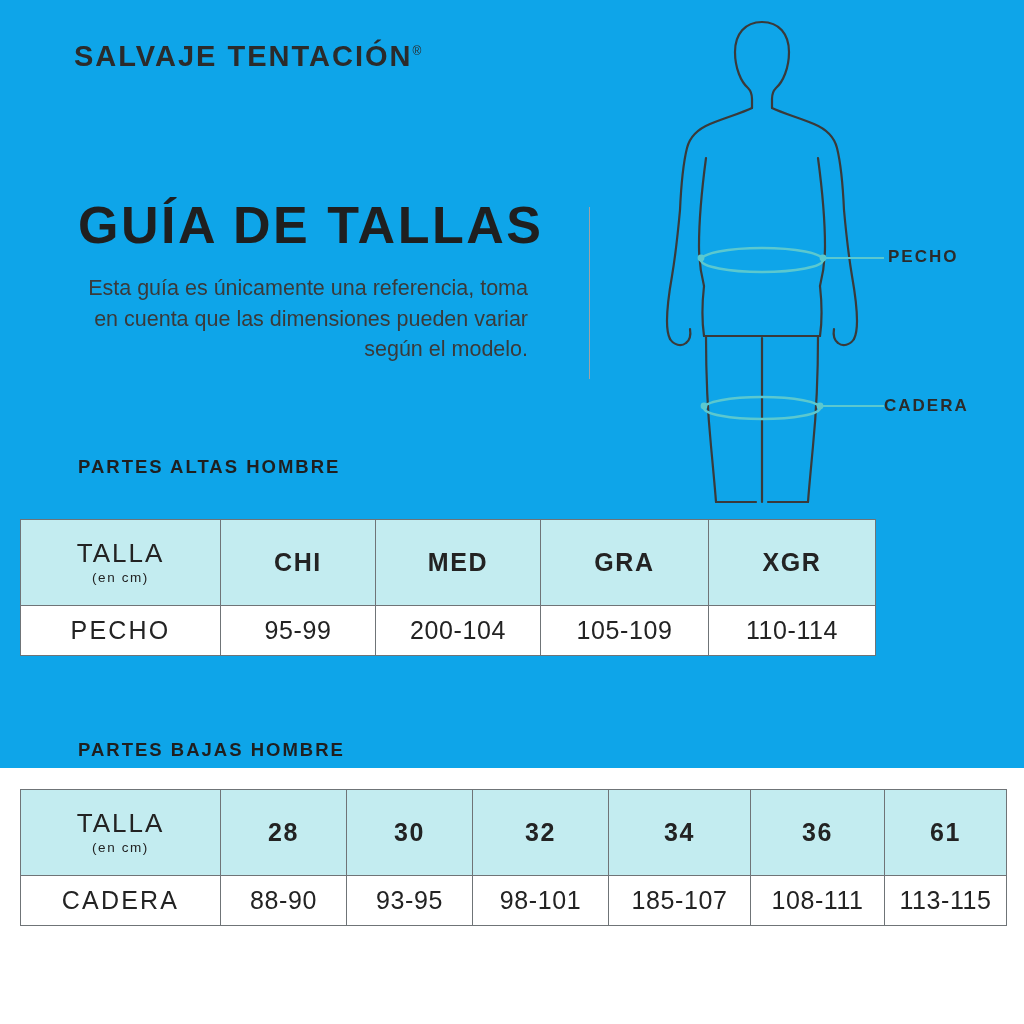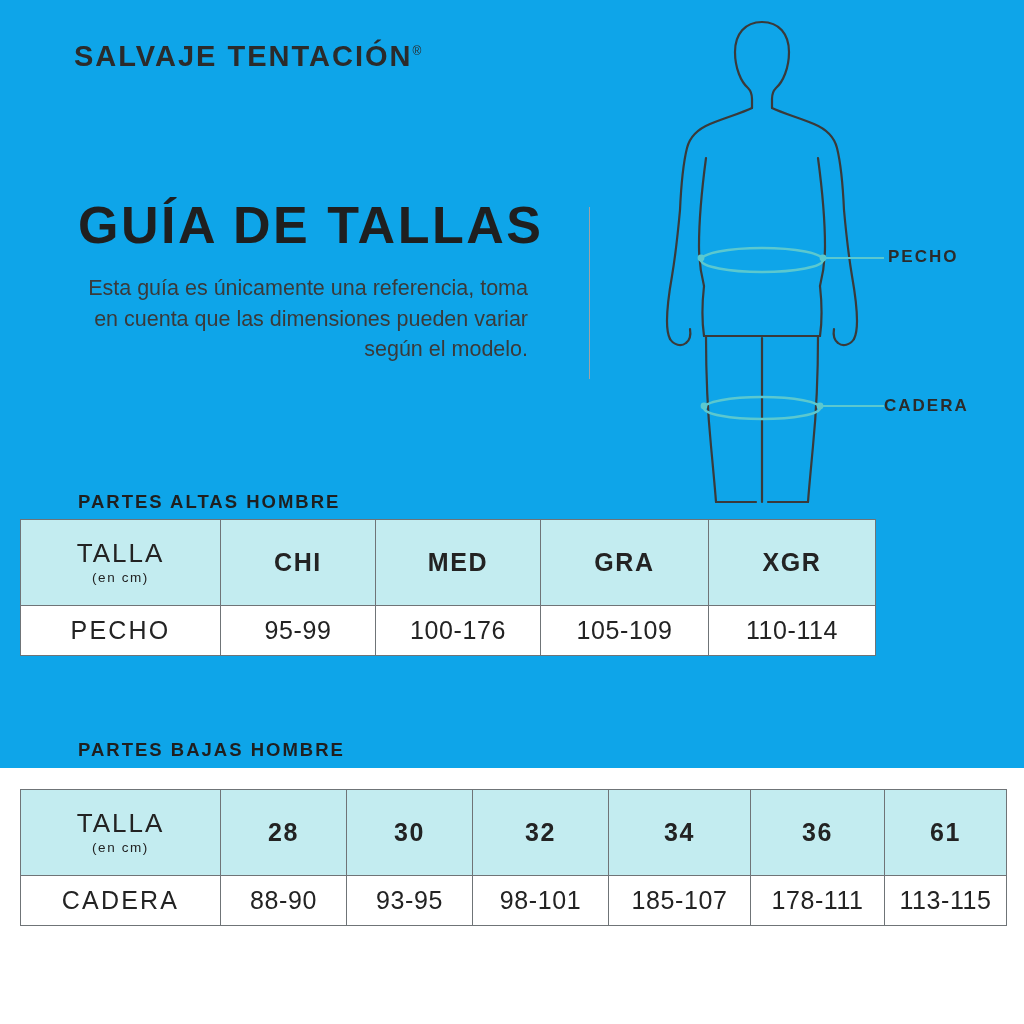--- a/index.html
+++ b/index.html
@@ -88,21 +88,21 @@
 
   
   .sect-title {
     position: absolute;
     font-size: 18.5px;
     font-weight: 700;
     letter-spacing: 2.0px;
     color: #1f1f1f;
     white-space: nowrap;
   }
-  .sect-upper { left: 78px; top: 491px; }
+  .sect-upper { left: 78px; top: 456px; }
   .sect-lower { left: 78px; top: 739px; }
 
   
   .tbl {
     position: absolute;
     border-collapse: collapse;
     table-layout: fixed;
   }
   .tbl td, .tbl th {
     border: 1px solid #6f7477;
@@ -231,21 +231,21 @@
           <span class="sub">(en cm)</span>
         </td>
         <td class="size-cell">CHI</td>
         <td class="size-cell">MED</td>
         <td class="size-cell">GRA</td>
         <td class="size-cell">XGR</td>
       </tr>
       <tr class="body-row">
         <td class="row-label">PECHO</td>
         <td>95-99</td>
-        <td>100-176</td>
+        <td>200-104</td>
         <td>105-109</td>
         <td>110-114</td>
       </tr>
     </tbody>
   </table>
 
   <div class="sect-title sect-lower">PARTES BAJAS HOMBRE</div>
 
   <table class="tbl" id="table-lower">
     <colgroup>
@@ -269,19 +269,19 @@
         <td class="size-cell">34</td>
         <td class="size-cell">36</td>
         <td class="size-cell">61</td>
       </tr>
       <tr class="body-row">
         <td class="row-label">CADERA</td>
         <td>88-90</td>
         <td>93-95</td>
         <td>98-101</td>
         <td>185-107</td>
-        <td>178-111</td>
+        <td>108-111</td>
         <td>113-115</td>
       </tr>
     </tbody>
   </table>
 
 </div>
 
 </body></html>

